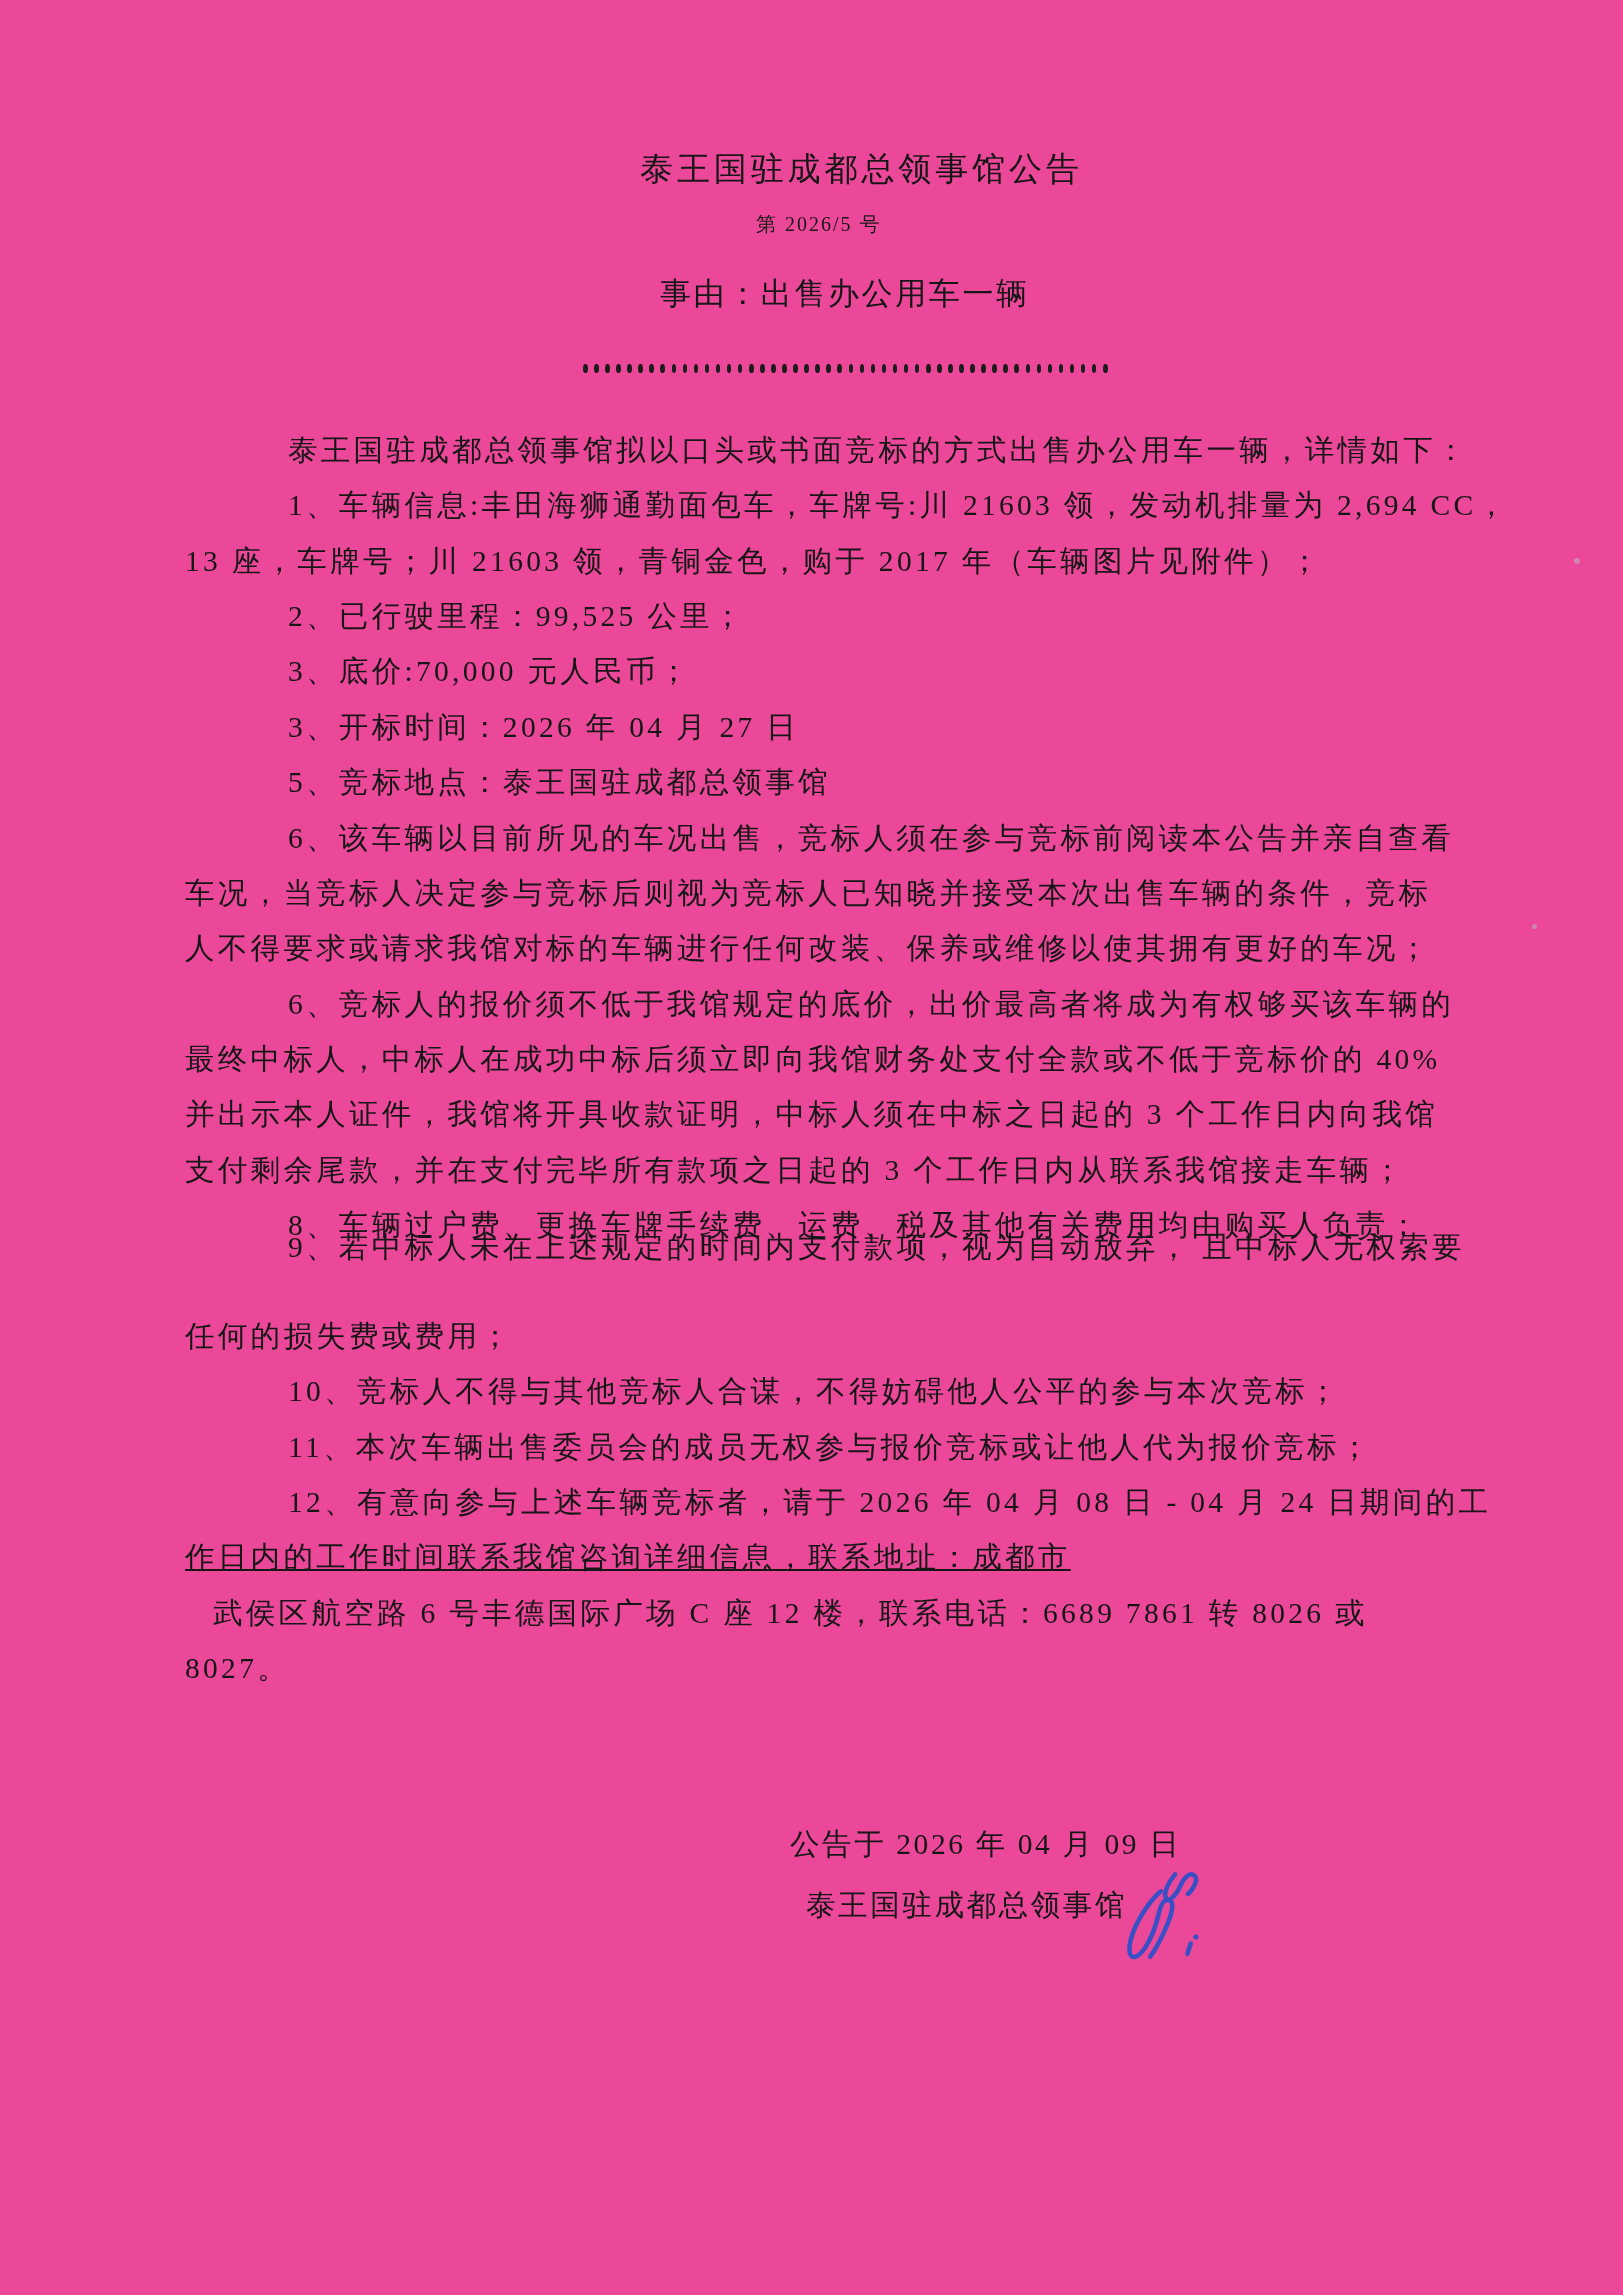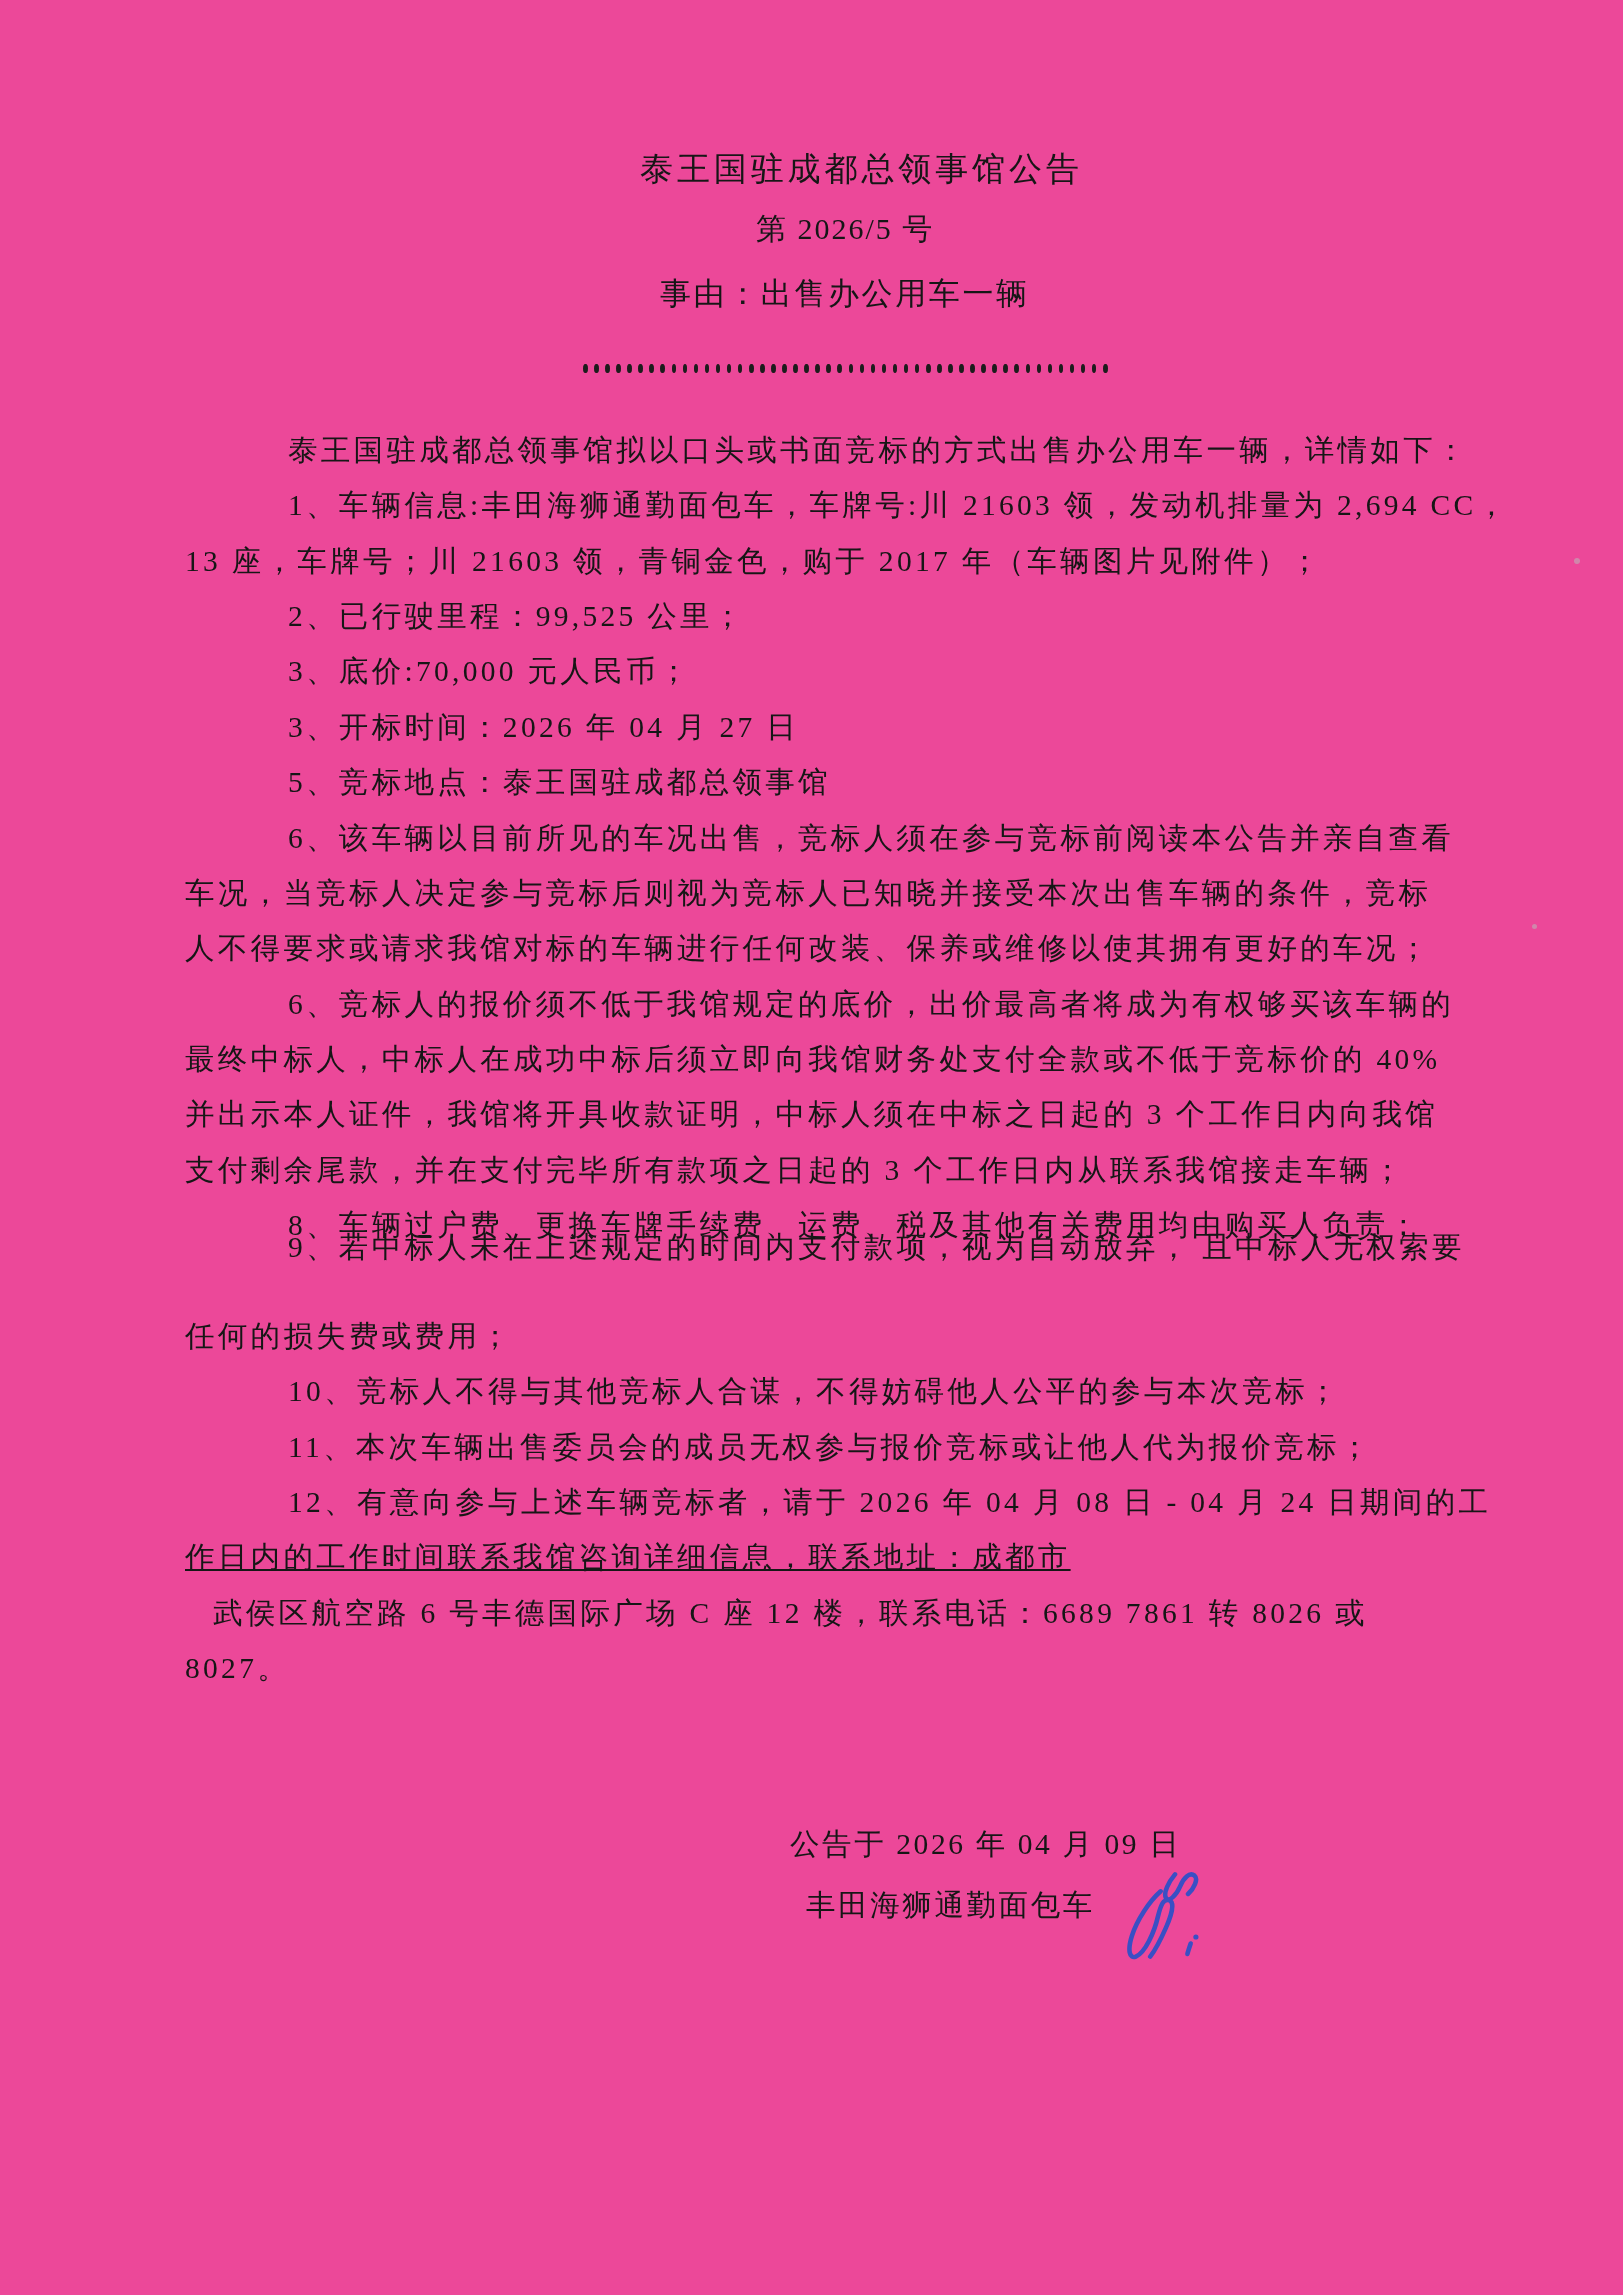--- a/index.html
+++ b/index.html
@@ -6,21 +6,21 @@
   .page{
     position:relative;
     width:1623px;height:2295px;
     background:#ec4899;
     overflow:hidden;
     font-family:"Liberation Serif","DejaVu Serif",serif;
     color:#161616;
   }
   .abs{position:absolute;white-space:nowrap;line-height:1;}
   .doc-title{font-size:33px;letter-spacing:3.9px;}
-  .doc-number{font-size:30px;letter-spacing:2px;}
+  .doc-number{font-size:20px;letter-spacing:2px;}
   .doc-subject{font-size:31px;letter-spacing:2.6px;}
   .divider{
     position:absolute;left:583px;top:364px;width:525px;height:9.8px;
     display:flex;justify-content:space-between;align-items:center;
   }
   .divider .dot{
     width:4.6px;height:9.2px;border-radius:50%;
     background:#1c1c1c;flex:0 0 auto;
   }
   .body-lines{position:absolute;left:0;top:0;width:1623px;}
@@ -121,21 +121,21 @@
       <div class="line indent" style="top: 1377px;">10、竞标人不得与其他竞标人合谋，不得妨碍他人公平的参与本次竞标；</div>
       <div class="line indent" style="top: 1433px;">11、本次车辆出售委员会的成员无权参与报价竞标或让他人代为报价竞标；</div>
       <div class="line indent" style="top: 1488px;">12、有意向参与上述车辆竞标者，请于 2026 年 04 月 08 日 - 04 月 24 日期间的工</div>
       <div class="line flush" style="top: 1543px; text-decoration: underline;">作日内的工作时间联系我馆咨询详细信息，联系地址：成都市</div>
       <div class="line address" style="top: 1599px;">武侯区航空路 6 号丰德国际广场 C 座 12 楼，联系电话：6689 7861 转 8026 或</div>
       <div class="line flush" style="top: 1654px;">8027。</div>
     </div>
 
   <div class="abs footer-line" style="left:790px;top:1830px;">公告于 2026 年 04 月 09 日</div>
 
-  <div class="abs footer-line" style="left:806px;top:1891px;">丰田海狮通勤面包车</div>
+  <div class="abs footer-line" style="left:806px;top:1891px;">泰王国驻成都总领事馆</div>
 
   <svg class="signature" width="124" height="124" viewBox="0 0 190 190">
     <g fill="none" stroke="#2b50c8" stroke-width="7" stroke-linecap="round" stroke-linejoin="round" opacity="0.92">
       <path d="M118,22 C108,34 100,50 104,58 C108,66 120,54 126,40 C131,28 140,18 148,24 C154,29 147,44 138,52"></path>
       <path d="M96,48 C78,64 60,92 52,116 C45,138 48,152 58,148 C72,142 86,112 92,86 C96,70 100,58 110,62 C118,66 112,86 104,104 C96,122 88,138 80,148"></path>
       <path d="M142,128 C140,134 138,140 137,144"></path>
       <circle cx="150" cy="118" r="4" fill="#2b50c8" stroke="none"></circle>
     </g>
   </svg>
 

